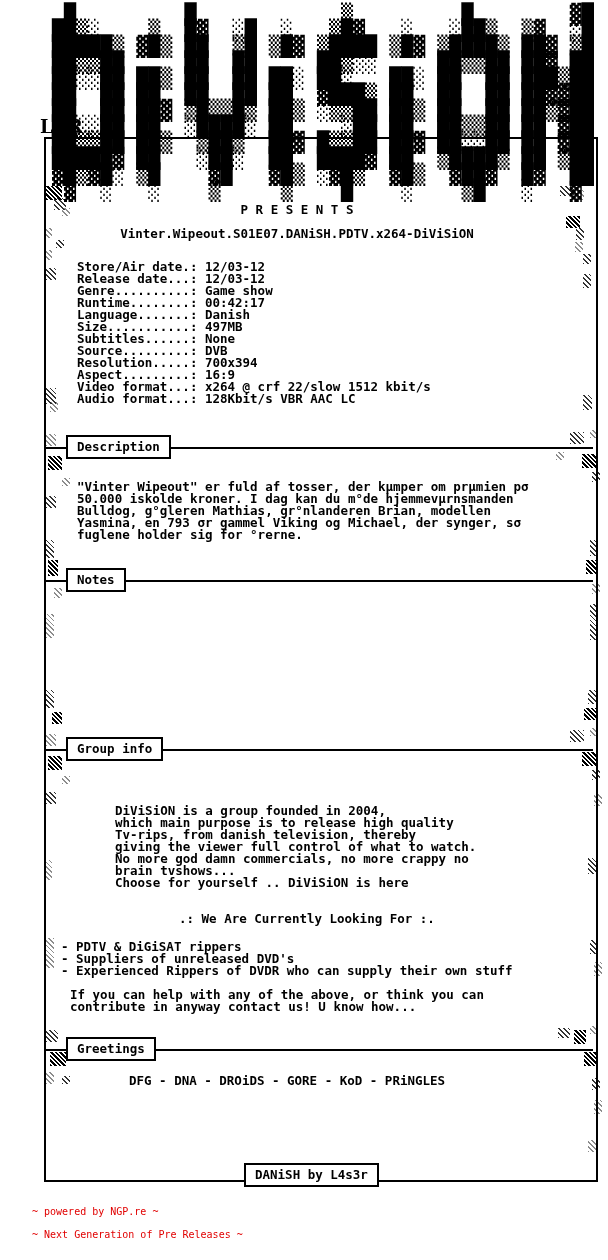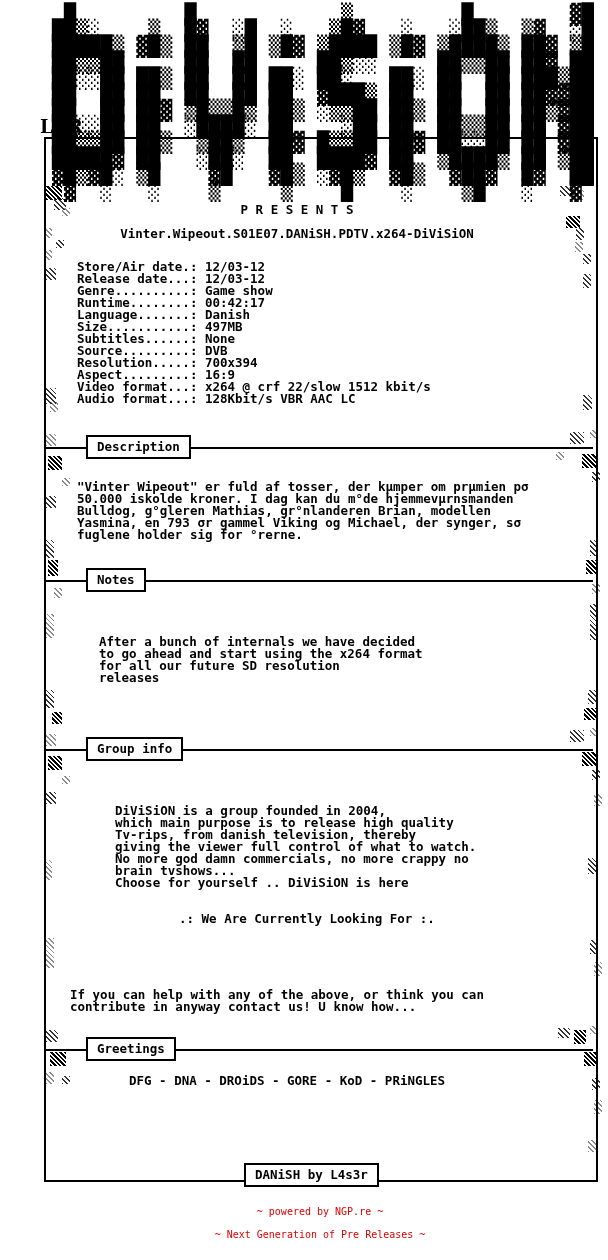--- a/index.html
+++ b/index.html
@@ -27,30 +27,30 @@
           font-weight:bold; font-size:12.5px; line-height:13px; white-space:pre; }
   pre.body {
     margin:0; position:absolute; white-space:pre;
     font-family:"DejaVu Sans Mono", monospace;
     font-weight:bold; font-size:12.5px; line-height:12px;
   }
   .divider { position:absolute; left:-1px; width:548px; height:2px; background:#000; z-index:1; }
   .seclabel {
     position:absolute; left:20px; border:2px solid #000; background:#fff;
     padding:3px 9px 4px 9px; font-weight:bold; font-size:12.5px; line-height:13px;
-    white-space:pre; z-index:2;margin-left:20px;
+    white-space:pre; z-index:2;
   }
   .credit-box {
     position:absolute; left:198px; top:1024px; border:2px solid #000; background:#fff;
     padding:3px 9px 4px 9px; font-weight:bold; font-size:12.5px; line-height:13px;
     white-space:pre; z-index:2;
   }
   
   .footer-line {
-    position:absolute; left:32px; width:576px; text-align:center;
+    position:absolute; left:32px; width:576px; 
     font-family:"DejaVu Sans Mono", monospace; font-size:10px; line-height:12px;
     white-space:pre;
   }
   #footer1 { top:1206px; }
   #footer2 { top:1221px;margin-top:8px; }
   
   .nz { position:absolute; z-index:2;
         background-image:repeating-linear-gradient(45deg,#000 0 1.2px,transparent 1.2px 3.4px); }
   .nz.l { opacity:.45; }
   .nz.m { opacity:.8; }
@@ -163,35 +163,34 @@
     <div class="divider" style="top:308px"></div>
     <div class="seclabel" style="top:296px">Description</div>
     <pre class="body" style="left:31px;top:342px">"Vinter Wipeout" er fuld af tosser, der kµmper om prµmien pσ
 50.000 iskolde kroner. I dag kan du m°de hjemmevµrnsmanden
 Bulldog, g°gleren Mathias, gr°nlanderen Brian, modellen
 Yasmina, en 793 σr gammel Viking og Michael, der synger, sσ
 fuglene holder sig for °rerne.</pre>
 
     <div class="divider" style="top:441px"></div>
     <div class="seclabel" style="top:429px">Notes</div>
-    <pre class="body" style="left:53px;top:497px">After a bunch of internals we have decided
-to go ahead and start using the x264 format
-for all our future SD resolution
-releases</pre>
 
     <div class="divider" style="top:610px"></div>
     <div class="seclabel" style="top:598px">Group info</div>
     <pre class="body" style="left:69px;top:666px">DiViSiON is a group founded in 2004,
 which main purpose is to release high quality
 Tv-rips, from danish television, thereby
 giving the viewer full control of what to watch.
 No more god damn commercials, no more crappy no
 brain tvshows...
 Choose for yourself .. DiViSiON is here</pre>
     <pre class="body" style="left:133px;top:774px">.: We Are Currently Looking For :.</pre>
+    <pre class="body" style="left:15px;top:802px">- PDTV &amp; DiGiSAT rippers
+- Suppliers of unreleased DVD's
+- Experienced Rippers of DVDR who can supply their own stuff</pre>
     <pre class="body" style="left:24px;top:850px">If you can help with any of the above, or think you can
 contribute in anyway contact us! U know how...</pre>
 
     <div class="divider" style="top:910px"></div>
     <div class="seclabel" style="top:898px">Greetings</div>
     <pre class="body" style="left:83px;top:936px">DFG - DNA - DROiDS - GORE - KoD - PRiNGLES</pre>
 
     <div class="credit-box">DANiSH by L4s3r</div>
   </div>
 

